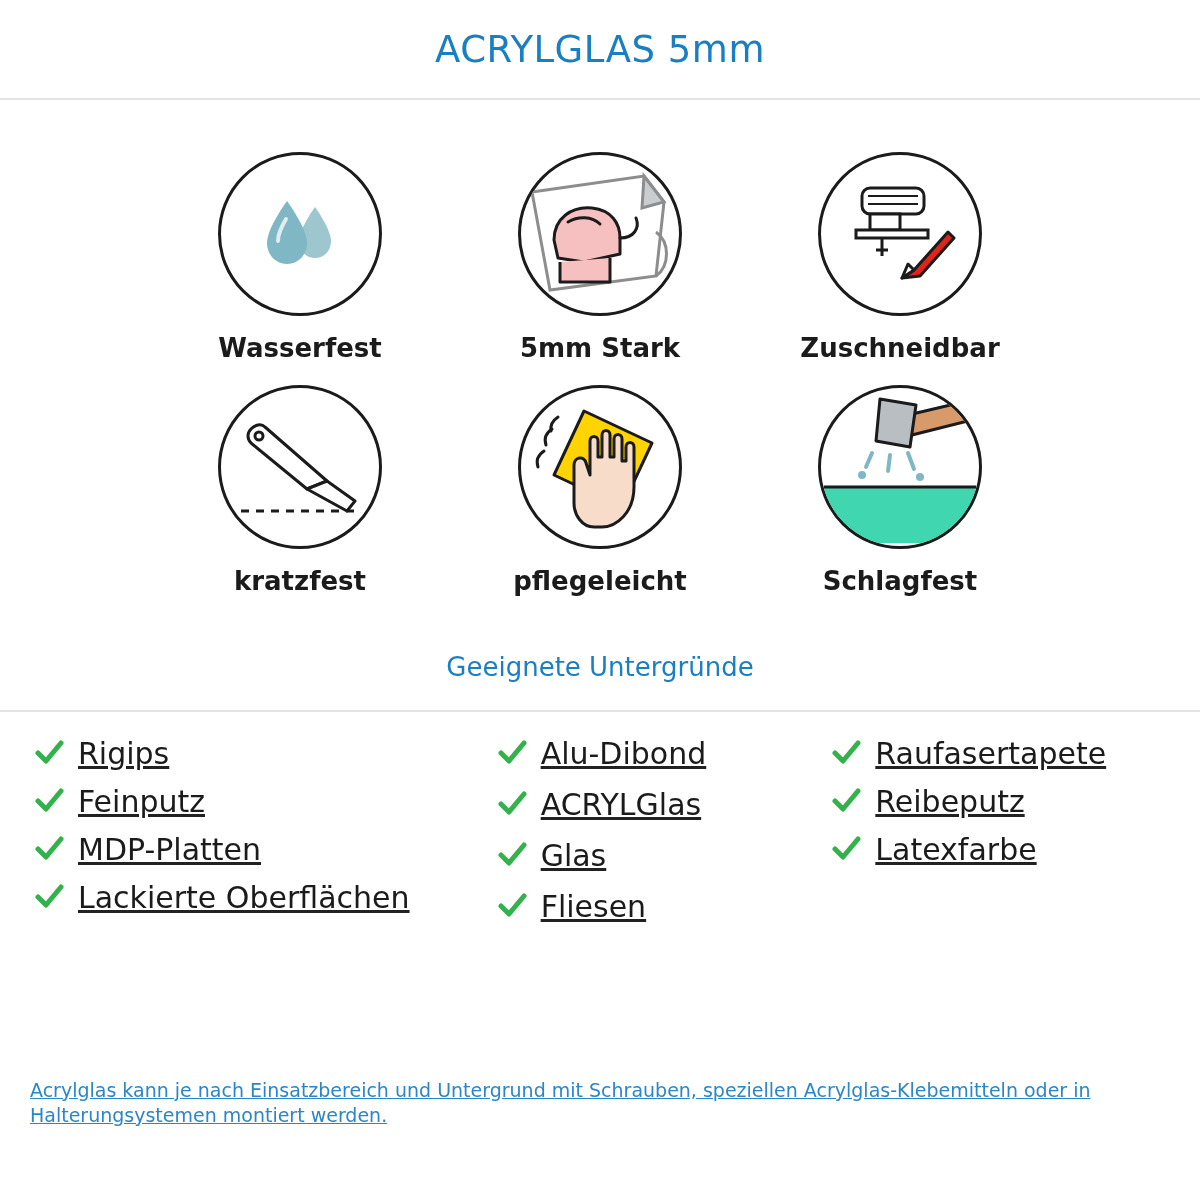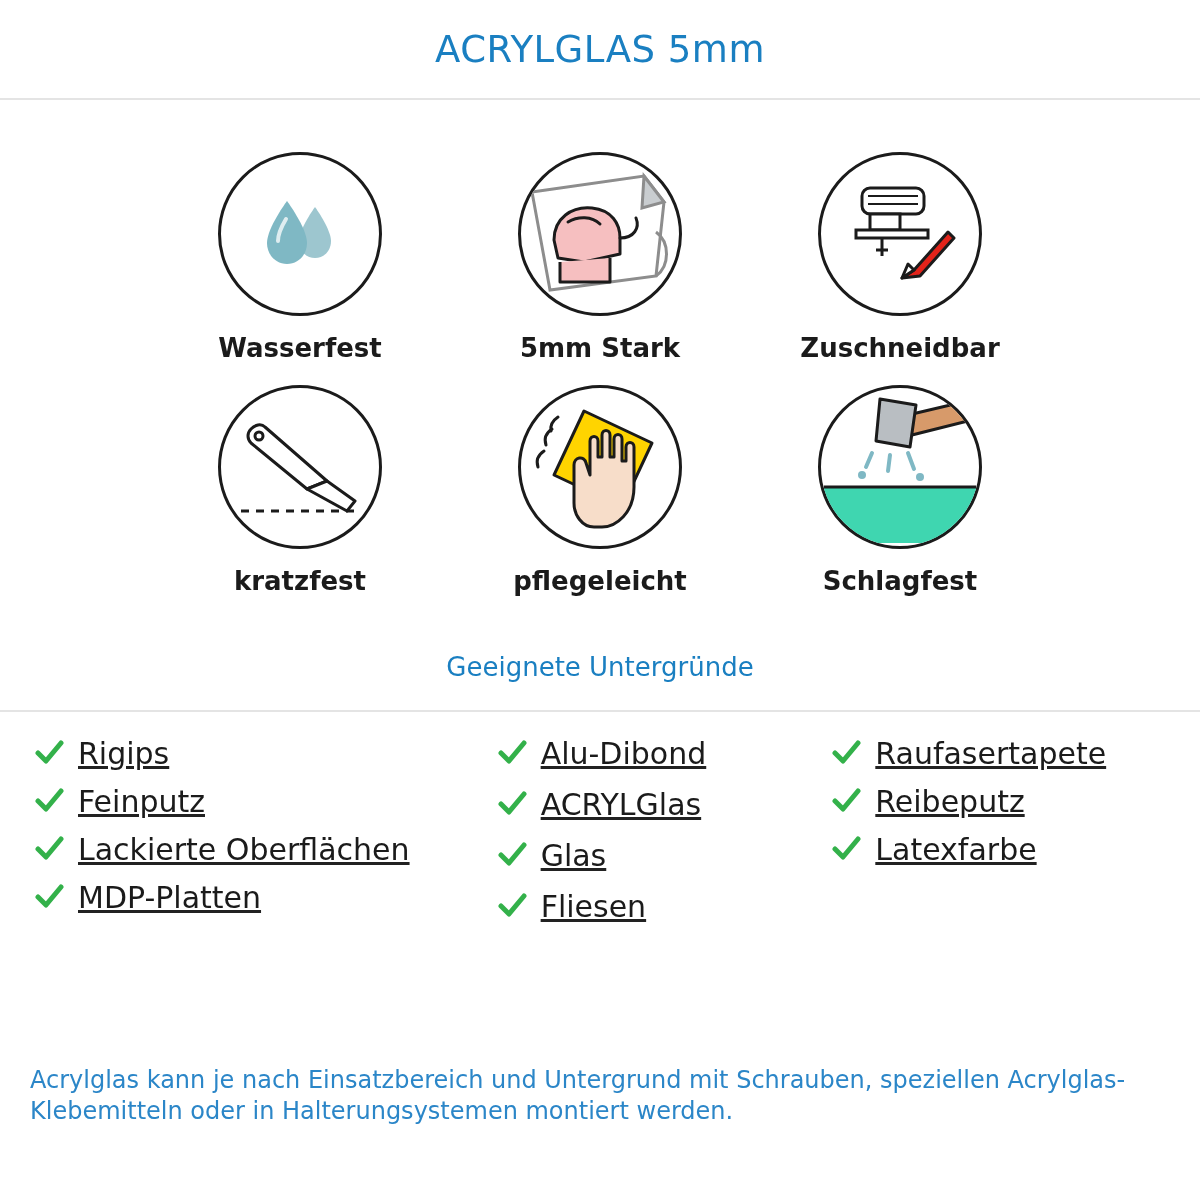--- a/index.html
+++ b/index.html
@@ -125,22 +125,23 @@
     white-space: nowrap;
   }
 
   
   .footer-note {
     position: absolute;
     left: 30px;
     right: 20px;
     bottom: 24px;
     color: #2b86c8;
-    font-size: 24px;
+    font-size: 19px;
     line-height: 1.32;
+    text-decoration: underline;
   }
 </style>
 </head>
 <body>
 
 <div class="page">
 
   <div class="header">
     <div class="header-title">ACRYLGLAS 5mm</div>
   </div>
@@ -290,30 +291,30 @@
             </svg>
         </span>
         <span class="sub-text">Feinputz</span>
       </div>
       <div class="sub-item">
         <span class="check">
           <svg width="30" height="30" viewBox="0 0 30 30">
               <path d="M4 15 L12 23 L27 5" fill="none" stroke="#33b14a" stroke-width="5" stroke-linecap="round" stroke-linejoin="round"></path>
             </svg>
         </span>
+        <span class="sub-text">MDP-Platten</span>
+      </div>
+      <div class="sub-item">
+        <span class="check">
+          <svg width="30" height="30" viewBox="0 0 30 30">
+              <path d="M4 15 L12 23 L27 5" fill="none" stroke="#33b14a" stroke-width="5" stroke-linecap="round" stroke-linejoin="round"></path>
+            </svg>
+        </span>
         <span class="sub-text">Lackierte Oberflächen</span>
       </div>
-      <div class="sub-item">
-        <span class="check">
-          <svg width="30" height="30" viewBox="0 0 30 30">
-              <path d="M4 15 L12 23 L27 5" fill="none" stroke="#33b14a" stroke-width="5" stroke-linecap="round" stroke-linejoin="round"></path>
-            </svg>
-        </span>
-        <span class="sub-text">MDP-Platten</span>
-      </div>
     </div>
 
     <div class="sub-col c2">
       <div class="sub-item">
         <span class="check">
           <svg width="30" height="30" viewBox="0 0 30 30">
               <path d="M4 15 L12 23 L27 5" fill="none" stroke="#33b14a" stroke-width="5" stroke-linecap="round" stroke-linejoin="round"></path>
             </svg>
         </span>
         <span class="sub-text">Alu-Dibond</span>

